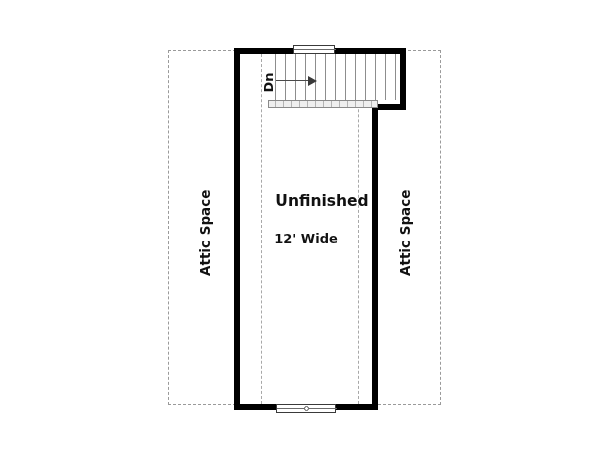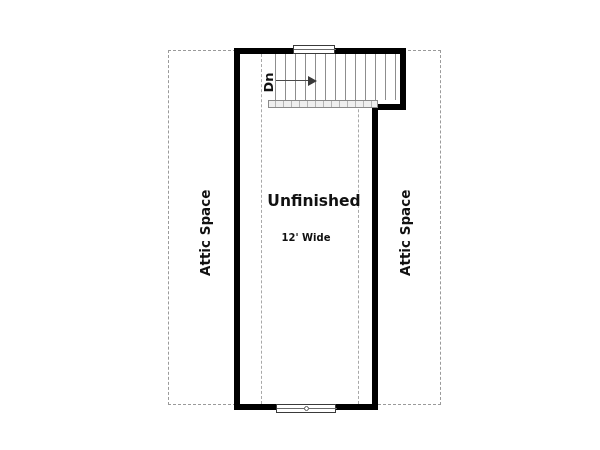--- a/index.html
+++ b/index.html
@@ -24,21 +24,21 @@
   
   .ref-line{position:absolute;border-left:1px dashed #a8a8a8;}
 
   
   .label-center{
     position:absolute;text-align:center;color:#111;
     font-weight:700;line-height:1.12;white-space:nowrap;
   }
   .lbl-l1{font-size:15.5px;}
   .lbl-l2{font-size:15.5px;}
-  .lbl-l3{font-size:10px;}
+  .lbl-l3{font-size:13px;}
 
   .attic-label{
     position:absolute;color:#111;font-weight:700;font-size:13.5px;
     white-space:nowrap;transform:rotate(-90deg);transform-origin:50% 50%;
   }
 
   .dn-label{
     position:absolute;color:#111;font-weight:700;font-size:13px;
     white-space:nowrap;transform:rotate(-90deg);transform-origin:50% 50%;
   }
@@ -140,16 +140,16 @@
 
   <div class="window" style="left:293px;top:45px;width:42px;height:9px;">
     <div class="window-mullion" style="left:0;top:3px;width:42px;height:1px;"></div>
   </div>
 
   <div class="window" style="left:276px;top:404px;width:60px;height:9px;">
     <div class="window-mullion" style="left:0;top:3px;width:60px;height:1px;"></div>
     <div class="window-dot" style="left:27px;top:1px;"></div>
   </div>
 
-  <div class="label-center lbl-l1" style="left:254px;top:193px;width:120px;">Unfinished</div>
+  <div class="label-center lbl-l1" style="left:262px;top:193px;width:120px;">Unfinished</div>
   <div class="label-center lbl-l3" style="left:246px;top:232px;width:120px;">12' Wide</div>
 
 </div>
 
 </body></html>

